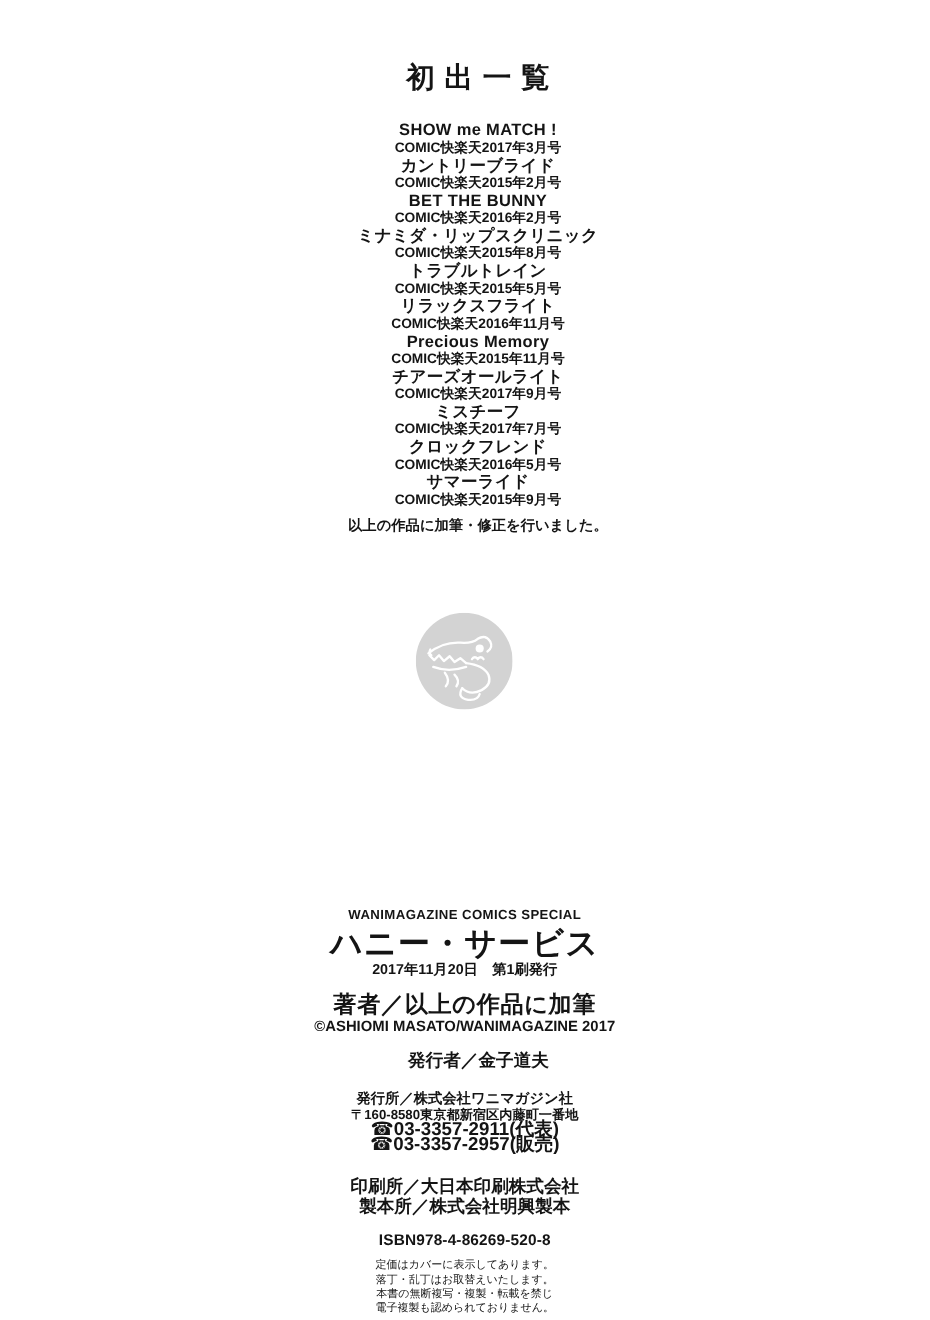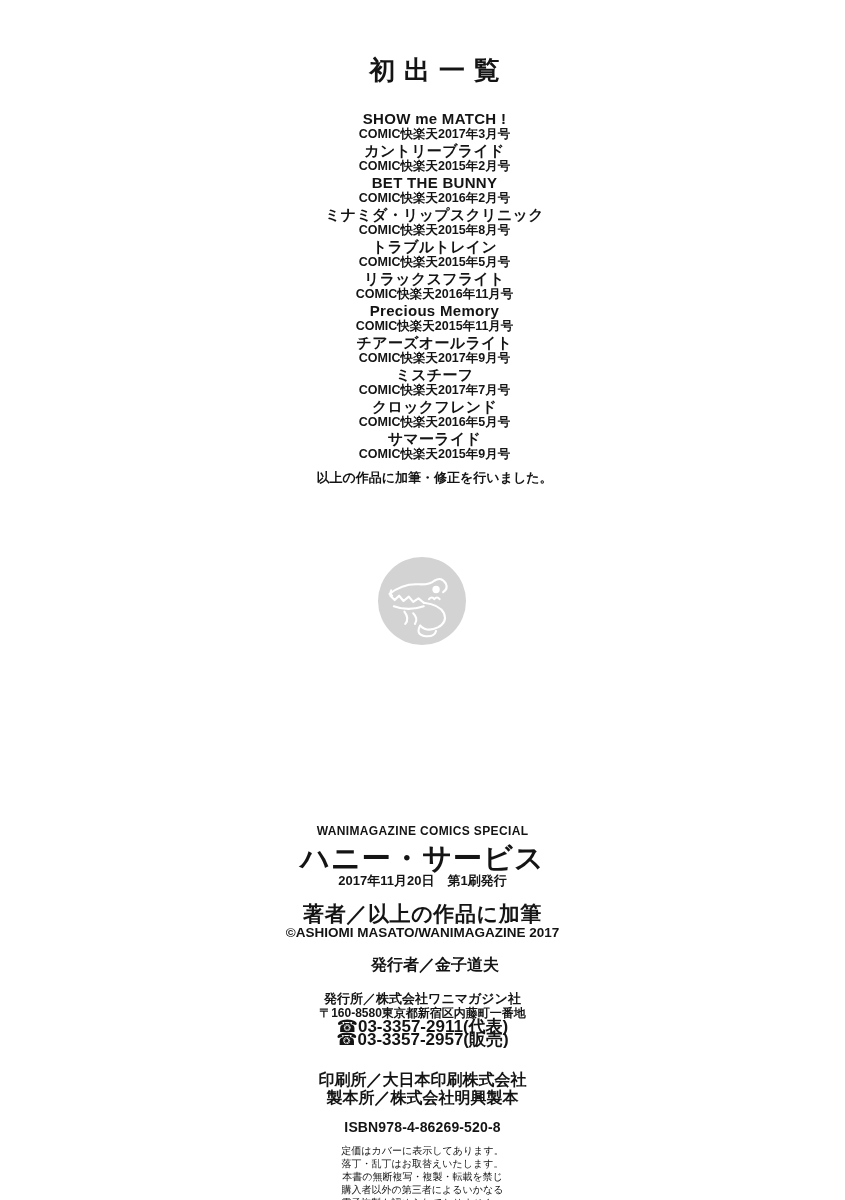--- a/index.html
+++ b/index.html
@@ -190,16 +190,15 @@
     <div class="printer-line">印刷所／大日本印刷株式会社</div>
     <div class="binder-line">製本所／株式会社明興製本</div>
   </div>
 
   <div class="isbn-line">ISBN978-4-86269-520-8</div>
 
   <div class="notes-block">
       <div class="note-line">定価はカバーに表示してあります。</div>
       <div class="note-line">落丁・乱丁はお取替えいたします。</div>
       <div class="note-line">本書の無断複写・複製・転載を禁じ</div>
-      <div class="note-line">購入者以外の第三者によるいかなる</div>
       <div class="note-line">電子複製も認められておりません。</div>
     </div>
 </div>
 
 </body></html>

